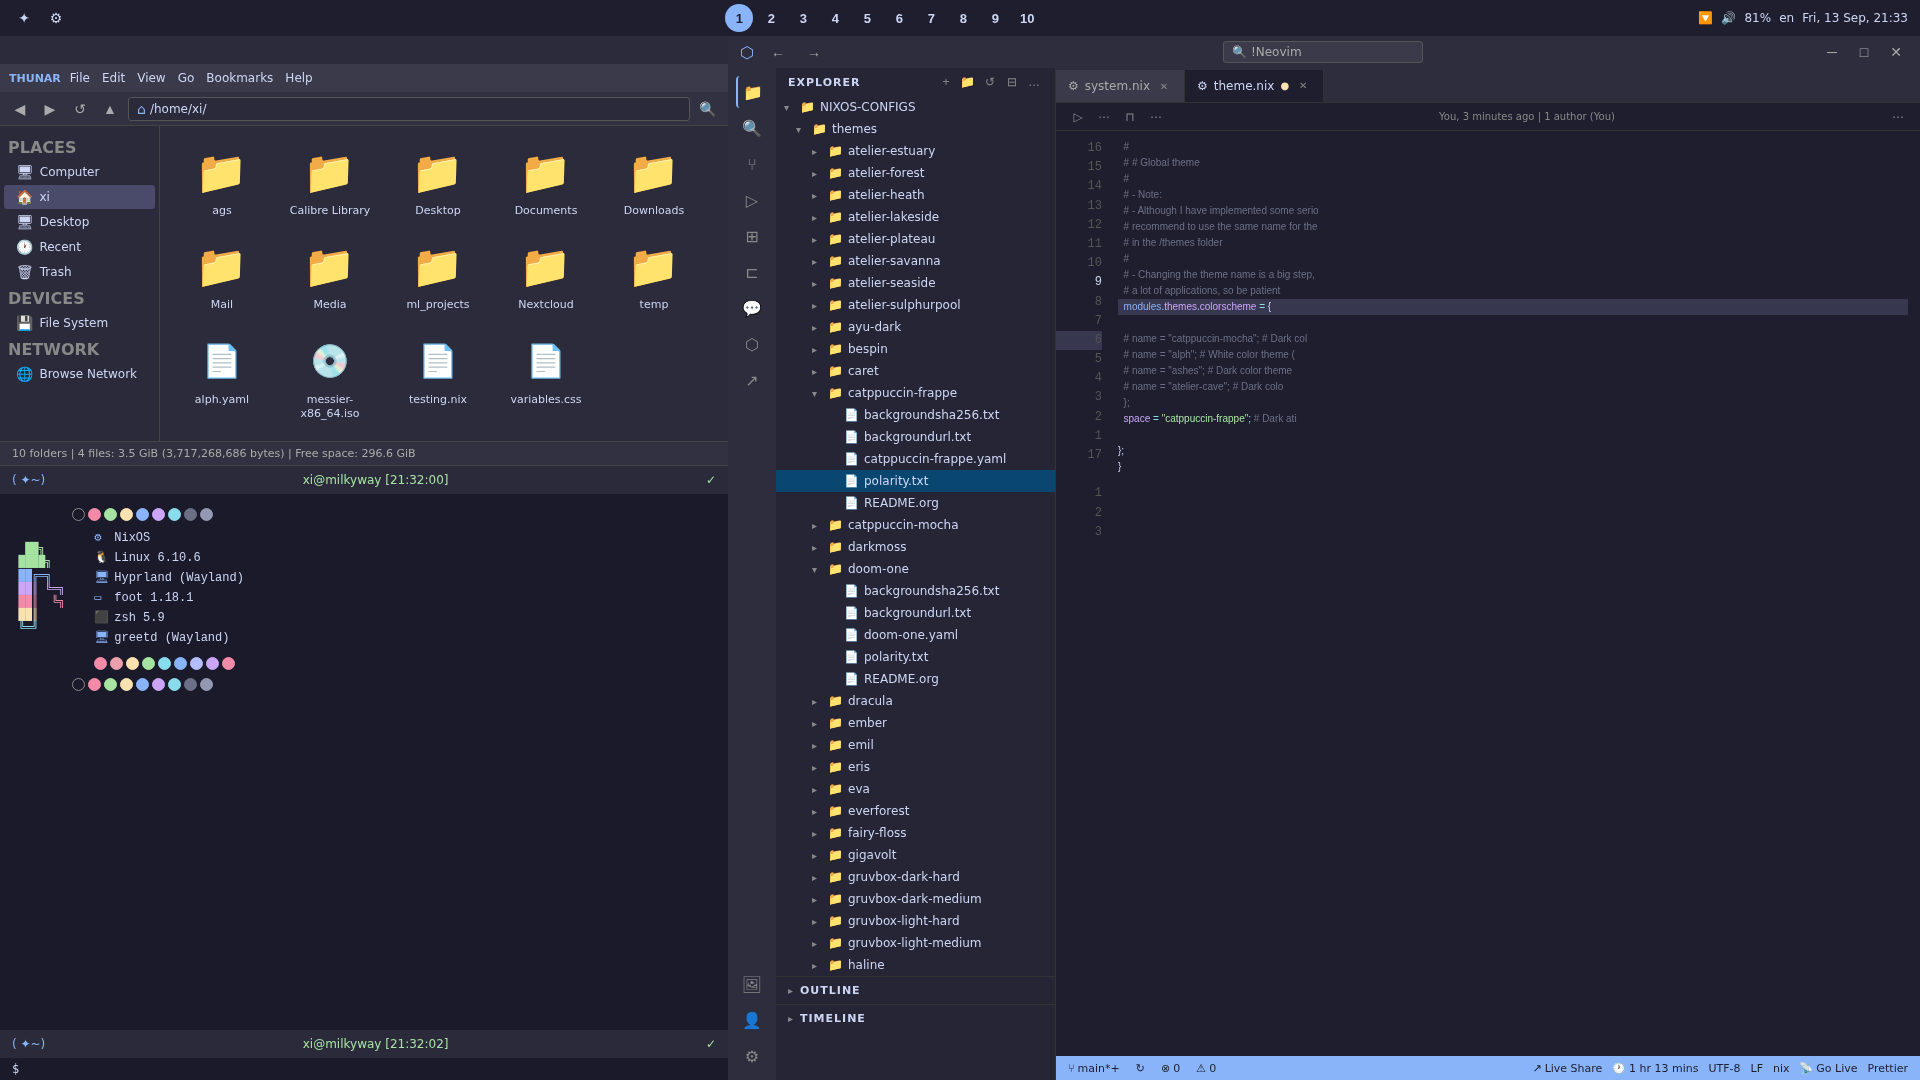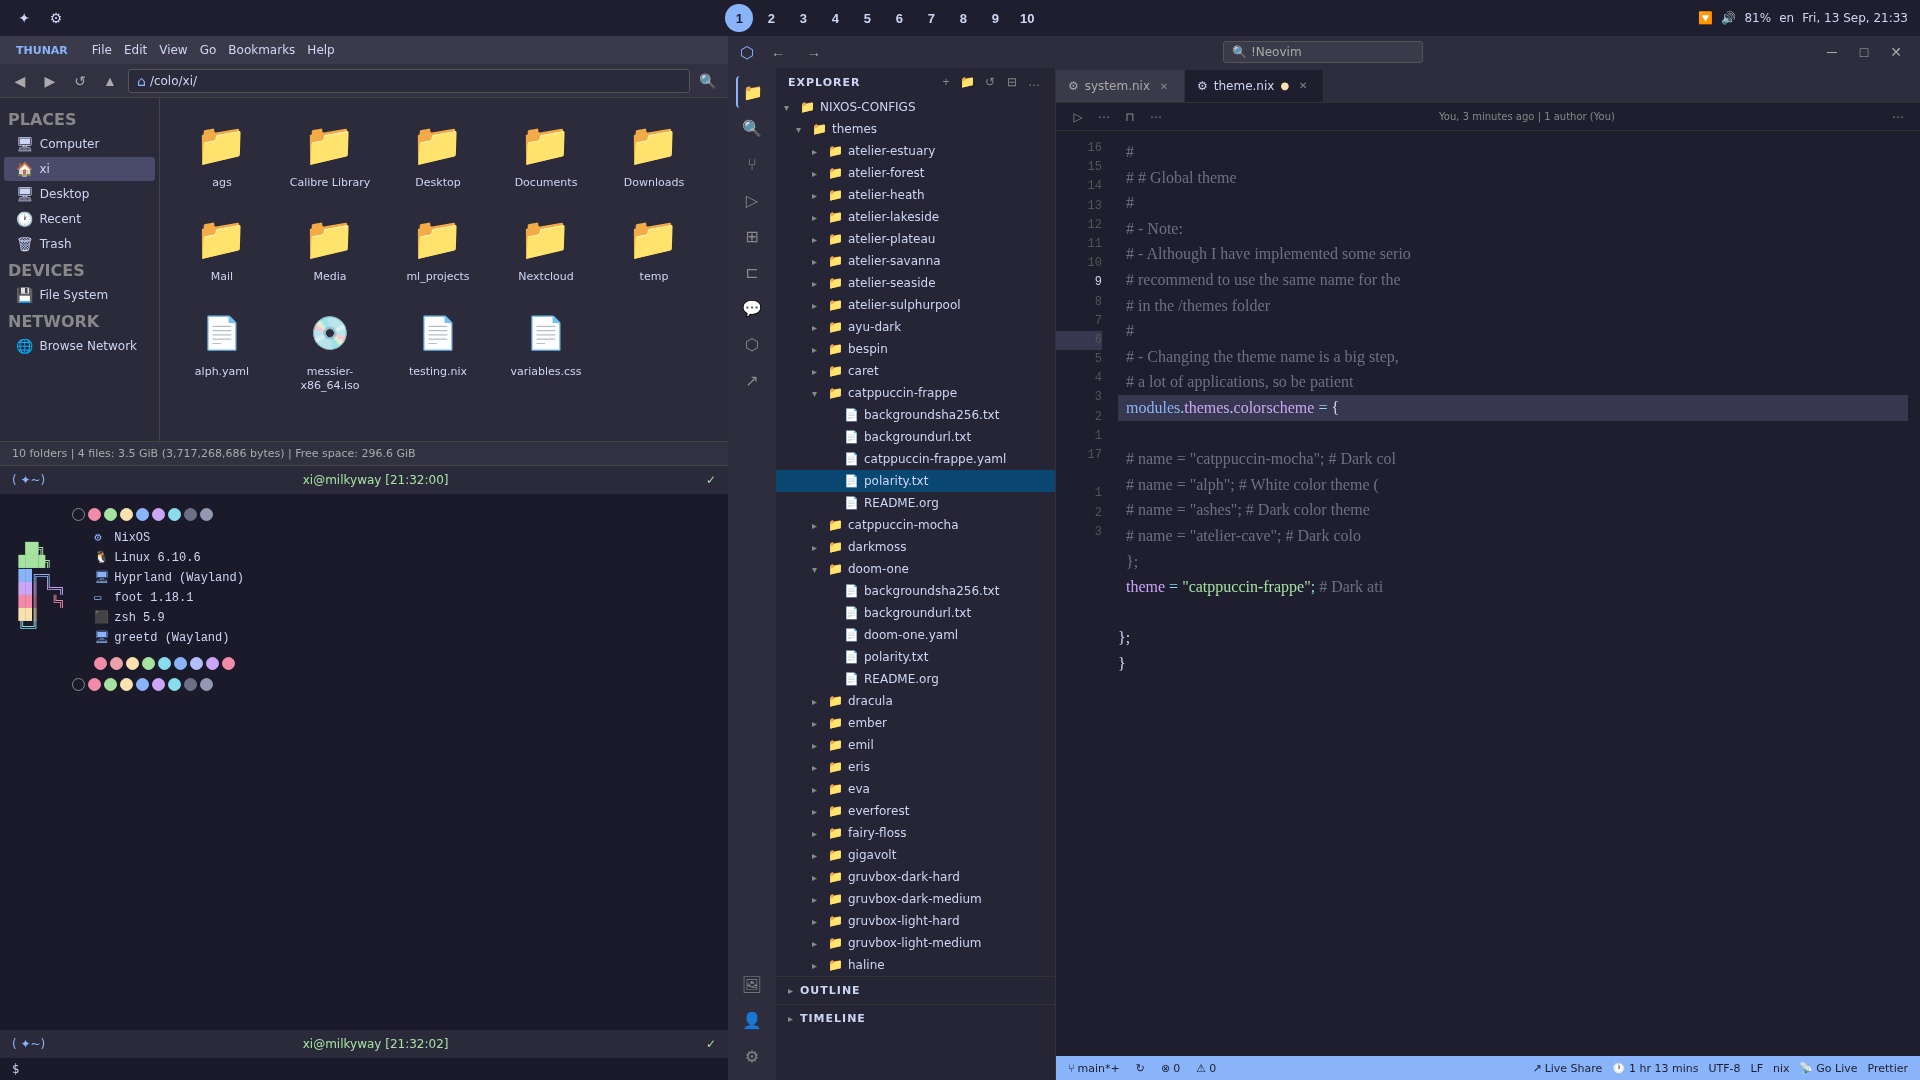--- a/index.html
+++ b/index.html
@@ -73,24 +73,25 @@
       background: #2b2b3b;
       display: flex;
       flex-direction: column;
       border-bottom: 1px solid #444;
     }
     .fm-titlebar {
       height: 28px;
       background: #3a3a4a;
       display: flex;
       align-items: center;
-      padding: 0 16px;
-      gap: 16px;
+      padding: 0 9px;
+      gap: 1px;
       color: #cdd6f4;
       font-size: 12px;
+      margin-top: 28px;
     }
     .fm-titlebar-logo {
       font-size: 11px;
       color: #89b4fa;
       font-weight: bold;
       margin-right: 8px;
     }
     .fm-menu { display: flex; align-items: center; gap: 12px; font-size: 12px; color: #cdd6f4; }
     .fm-menu span { cursor: pointer; }
 
@@ -490,22 +491,22 @@
       line-height: 1.6;
       flex-shrink: 0;
       overflow: hidden;
     }
 
     .code-area {
       flex: 1;
       background: #1e1e2e;
       padding: 8px 12px;
       overflow: auto;
-      font-family: Liberation Serif, serif;
-      font-size: 16px;
+      font-family: Liberation Sans, sans-serif;
+      font-size: 10px;
       line-height: 1.6;
       color: #cdd6f4;
       white-space: pre;
     }
     .code-comment { color: #6c7086; }
     .code-keyword { color: #89b4fa; text-align: center; }
     .code-string { color: #a6e3a1; }
     .code-operator { color: #89dceb; }
     .code-property { color: #cba6f7; }
     .code-highlight { background: #37374f; display: block; }
@@ -600,21 +601,21 @@
           <span>Help</span>
         </div>
       </div>
       <div class="fm-toolbar">
         <button class="fm-nav-btn">◀</button>
         <button class="fm-nav-btn">▶</button>
         <button class="fm-nav-btn">↺</button>
         <button class="fm-nav-btn">▲</button>
         <div class="fm-path-bar">
           <span class="fm-path-home">⌂</span>
-          <span>/colo/xi/</span>
+          <span>/home/xi/</span>
         </div>
         <button class="fm-search-btn">🔍</button>
       </div>
       <div class="fm-body">
 
         <div class="fm-sidebar">
           <div class="fm-sidebar-section">Places</div>
           <div class="fm-sidebar-item">
             <span class="fm-sidebar-icon">🖥</span>
             <span>Computer</span>
@@ -1131,21 +1132,21 @@
 <span class="code-comment">  # in the /themes folder</span>
 <span class="code-comment">  #</span>
 <span class="code-comment">  # - Changing the theme name is a big step,</span>
 <span class="code-comment">  # a lot of applications, so be patient</span>
 <span class="code-highlight">  <span class="code-keyword">modules</span><span class="code-operator">.</span><span class="code-property">themes</span><span class="code-operator">.</span><span class="code-property">colorscheme</span> <span class="code-operator">=</span> {</span>
 <span class="code-comment">  # name = "catppuccin-mocha"; # Dark col</span>
 <span class="code-comment">  # name = "alph"; # White color theme (</span>
 <span class="code-comment">  # name = "ashes"; # Dark color theme</span>
 <span class="code-comment">  # name = "atelier-cave"; # Dark colo</span>
 <span class="code-comment">  };</span>
-<span>  <span class="code-property">theme</span> <span class="code-operator">=</span> <span class="code-string">"catppuccin-frappe"</span><span class="code-operator">;</span> <span class="code-comment"># Dark ati</span></span>
+<span>  <span class="code-property">space</span> <span class="code-operator">=</span> <span class="code-string">"catppuccin-frappe"</span><span class="code-operator">;</span> <span class="code-comment"># Dark ati</span></span>
 
 <span>};</span>
 <span>}</span>
 <span></span>
 </div>
         </div>
 
         <div class="vscode-statusbar">
           <div class="statusbar-item">
             <span>⑂</span>

